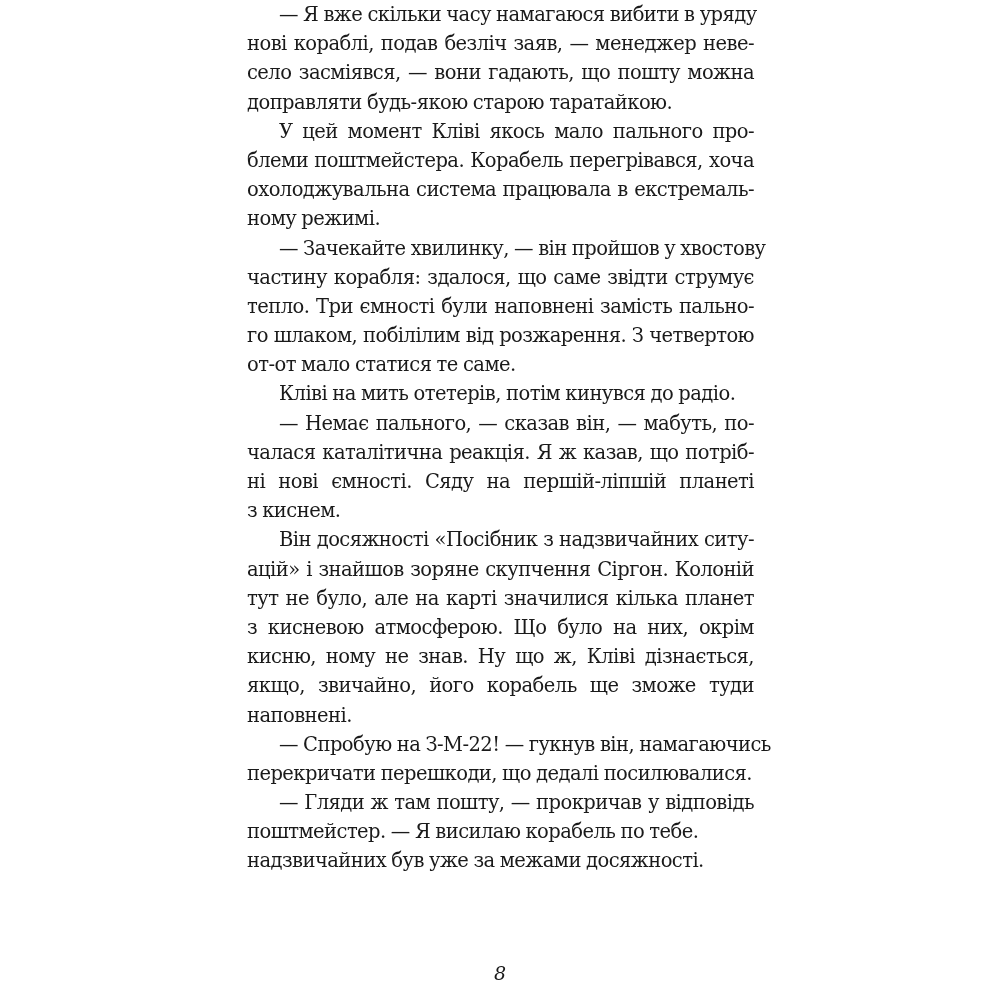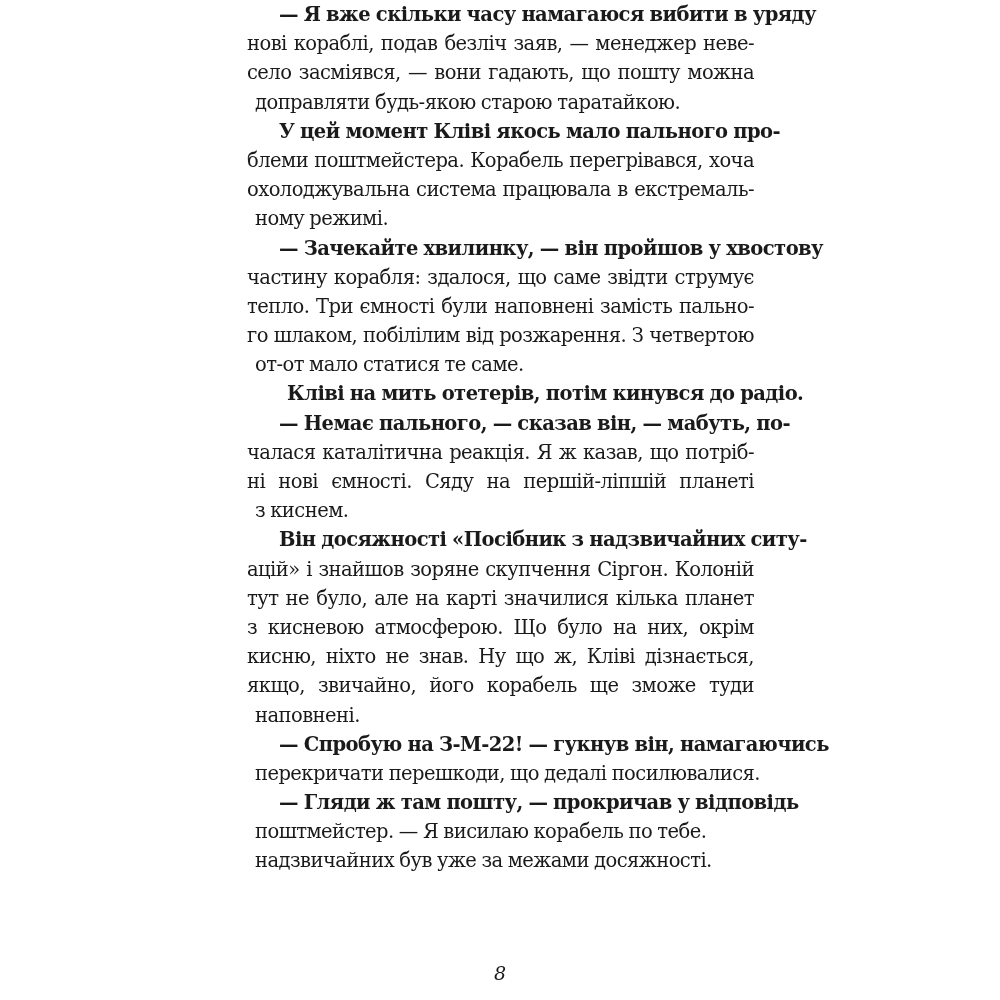--- a/index.html
+++ b/index.html
@@ -27,25 +27,23 @@
   .line {
     height: 29.2px;
     line-height: 29.2px;
     white-space: nowrap;
     text-align: justify;
     text-align-last: justify;
     overflow: visible;
   }
   .line.last {
     text-align-last: left;
-    margin-left: 8px;
   }
   .line.indent {
     padding-left: 32px;
-    font-weight: bold;
   }
   .page-number {
     position: absolute;
     left: 0;
     width: 1000px;
     top: 962px;
     text-align: center;
     font-family: "DejaVu Serif", "Liberation Serif", serif;
     font-style: italic;
     font-size: 19px;
@@ -88,21 +86,21 @@
     <div class="line">чалася каталітична реакція. Я ж казав, що потріб-</div>
     <div class="line">ні нові ємності. Сяду на першій-ліпшій планеті</div>
     <div class="line last">з киснем.</div>
   </div>
 
   <div>
     <div class="line indent">Він досяжності «Посібник з надзвичайних ситу-</div>
     <div class="line">ацій» і знайшов зоряне скупчення Сіргон. Колоній</div>
     <div class="line">тут не було, але на карті значилися кілька планет</div>
     <div class="line">з кисневою атмосферою. Що було на них, окрім</div>
-    <div class="line">кисню, ніхто не знав. Ну що ж, Кліві дізнається,</div>
+    <div class="line">кисню, ному не знав. Ну що ж, Кліві дізнається,</div>
     <div class="line">якщо, звичайно, його корабель ще зможе туди</div>
     <div class="line last">наповнені.</div>
   </div>
 
   <div>
     <div class="line indent">— Спробую на З-М-22! — гукнув він, намагаючись</div>
     <div class="line last">перекричати перешкоди, що дедалі посилювалися.</div>
   </div>
 
   <div>

